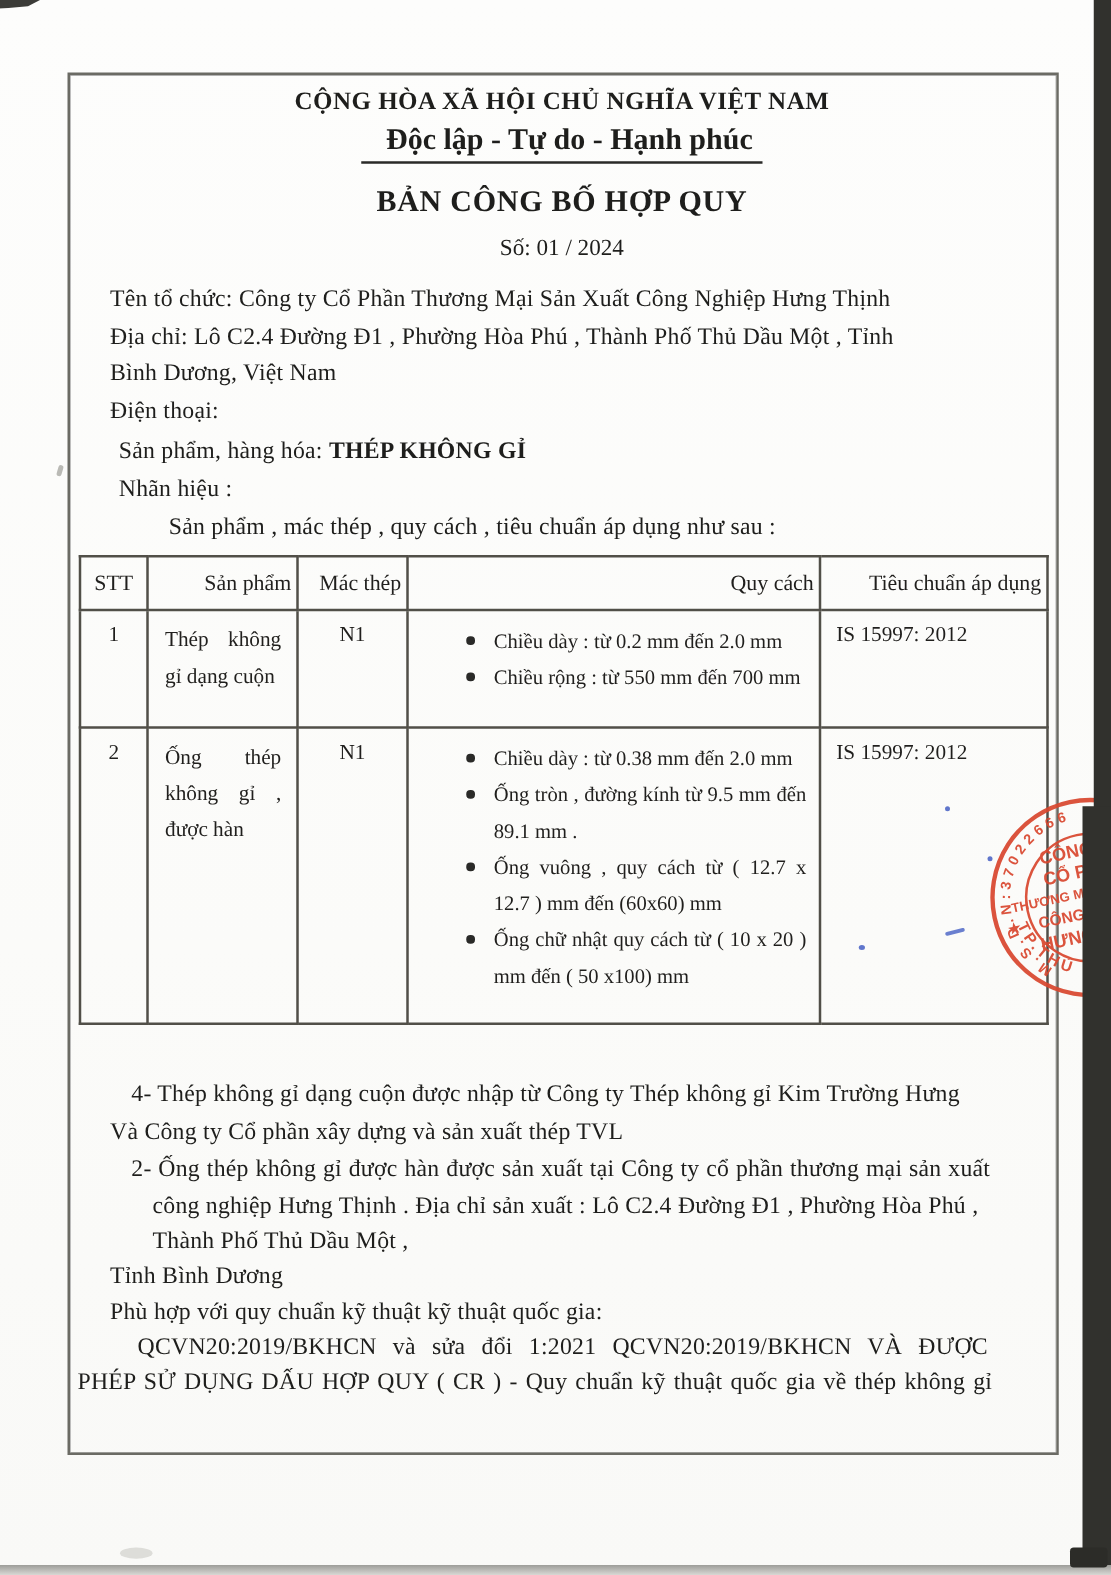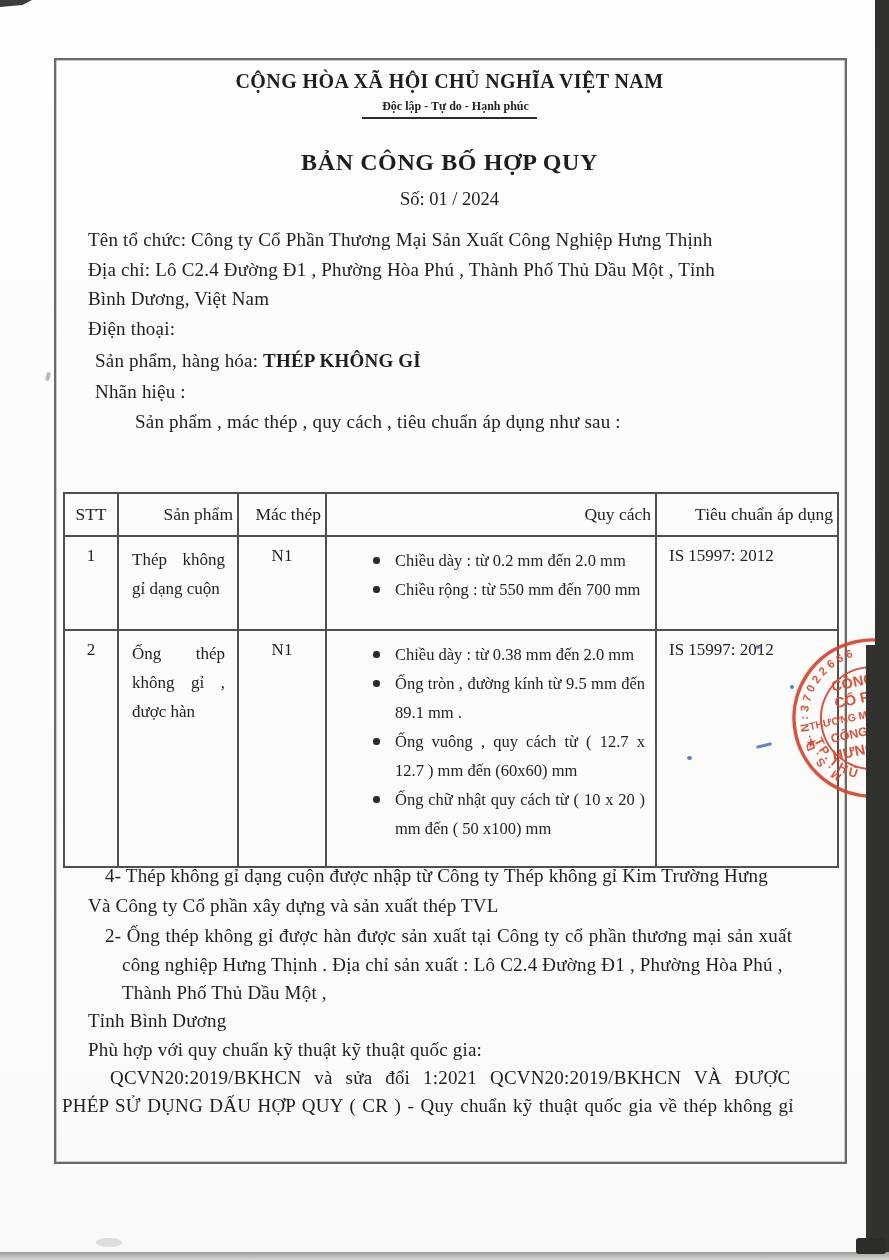--- a/index.html
+++ b/index.html
@@ -13,29 +13,29 @@
   
   #doc-frame{
     left:54px;top:58px;width:789px;height:1102px;
     border:2px solid #6b6b64;
     box-shadow:inset 0 0 0 0.5px #999;
     z-index:1;background:transparent;
   }
   
   .center-line{left:54px;width:791px;text-align:center;white-space:nowrap;z-index:2;}
   #nat-line1{top:70px;font-size:20px;font-weight:bold;letter-spacing:.4px;}
-  #nat-line2{top:99px;font-size:12px;font-weight:bold;}
+  #nat-line2{top:99px;font-size:24px;font-weight:bold;}
   #nat-line2 .underlined{display:inline-block;border-bottom:2px solid #2a2a28;padding:0 8px 3px 20px;}
   #doc-title{top:149px;font-size:24px;font-weight:bold;letter-spacing:.6px;}
   #doc-number{top:189px;font-size:18.5px;}
   
   .line{position:absolute;font-size:19px;letter-spacing:.2px;white-space:nowrap;z-index:2;line-height:24px;}
   .bold{font-weight:bold;}
   
-  #spec-table-wrap{left:63px;top:444px;width:622px;z-index:2;margin-top:48px;}
+  #spec-table-wrap{left:63px;top:444px;width:622px;z-index:2;}
   table{border-collapse:collapse;table-layout:fixed;width:774px;font-size:17px;color:#201f1d;}
   td,th{border:2px solid #514f48;font-weight:normal;overflow:hidden;}
   tr.hdr{height:43px;}
   tr.r1{height:94px;}
   tr.r2{height:237px;}
   th{text-align:right;padding:0 4px 0 12px;font-size:17.5px;}
   th.c-stt{text-align:center;padding:0;}
   td{vertical-align:top;}
   td.c-stt,td.c-mac{text-align:center;padding-top:9px;}
   td.c-sp{padding:8px 12px 0 13px;text-align:justify;line-height:29px;}

